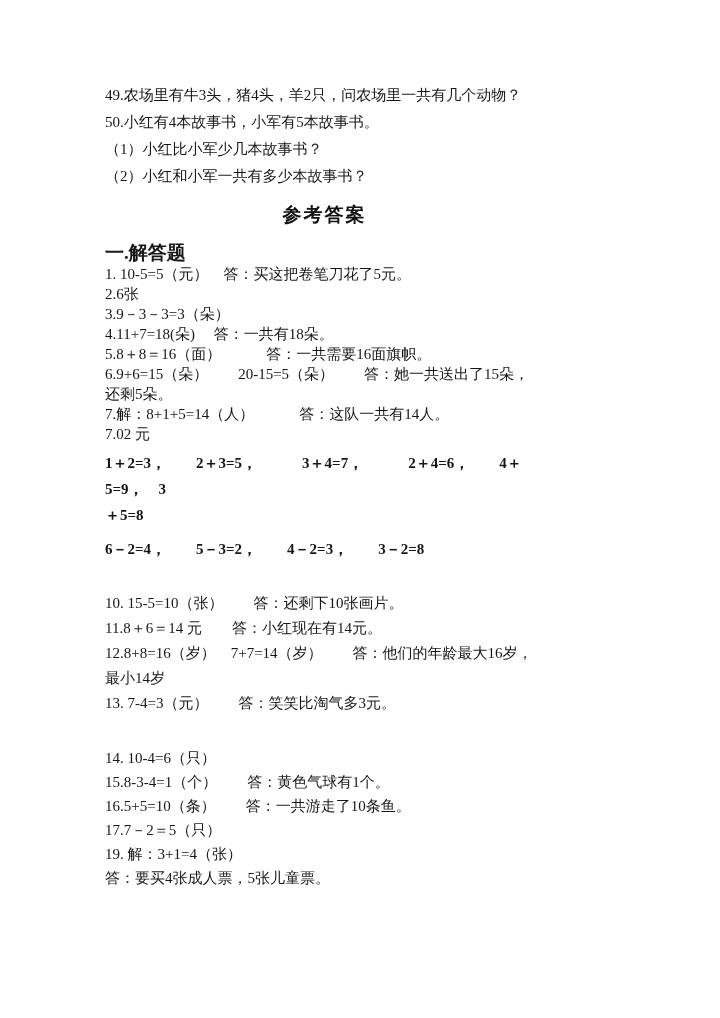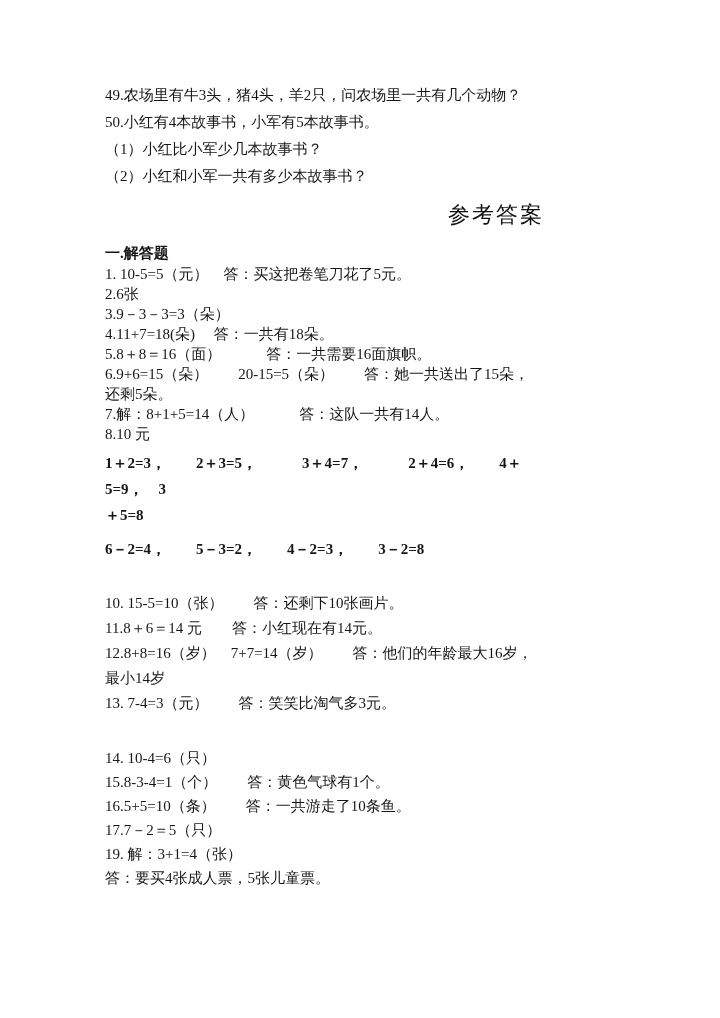--- a/index.html
+++ b/index.html
@@ -18,30 +18,30 @@
       min-height: 1018px;
       padding: 82px 120px 40px 105px;
       font-size: 15px;
     }
     .page p { margin: 0; }
     .q { line-height: 27px; }
     .q-sub1 { margin-top: 8px; }
     .q-sub2 { margin-top: 9px; }
     .answer-title {
       margin: 10px 0 0 0;
-      text-align: right;
-      font-size: 22px;
-      font-weight: normal;
+      text-align: center;
+      font-size: 19px;
+      font-weight: bold;
       line-height: 30px;
       letter-spacing: 2px;
       color: #111;
     }
     .section-heading {
       margin: 13px 0 0 0;
-      font-size: 15px;
+      font-size: 19px;
       font-weight: bold;
       line-height: 20px;
     }
     .ans-group-1 { margin-top: 1px; }
     .ans-group-1 .t { line-height: 20px; }
     .eq-block { margin-top: 6px; font-weight: bold; }
     .eq-para { margin: 0 0 8px 0; }
     .eq-para .t { line-height: 26px; }
     .ans-group-2 { margin-top: 29px; }
     .ans-group-2 .t { line-height: 25px; }
@@ -64,21 +64,21 @@
   <h2 class="section-heading">一.解答题</h2>
 
   <div class="ans-group-1">
     <div class="t">1. 10-5=5（元）　答：买这把卷笔刀花了5元。</div>
     <div class="t">2.6张</div>
     <div class="t">3.9－3－3=3（朵）</div>
     <div class="t">4.11+7=18(朵)　 答：一共有18朵。</div>
     <div class="t">5.8＋8＝16（面）　　　答：一共需要16面旗帜。</div>
     <div class="t">6.9+6=15（朵）　　20-15=5（朵）　　答：她一共送出了15朵，还剩5朵。</div>
     <div class="t">7.解：8+1+5=14（人）　　　答：这队一共有14人。</div>
-    <div class="t">8.10 元</div>
+    <div class="t">7.02 元</div>
   </div>
 
   <div class="eq-block">
     <div class="eq-para">
       <div class="t">1＋2=3，　　2＋3=5，　　　3＋4=7，　　　2＋4=6，　　4＋5=9，　3</div>
       <div class="t">＋5=8</div>
     </div>
     <div class="eq-para">
       <div class="t">6－2=4，　　5－3=2，　　4－2=3，　　3－2=8</div>
     </div>

